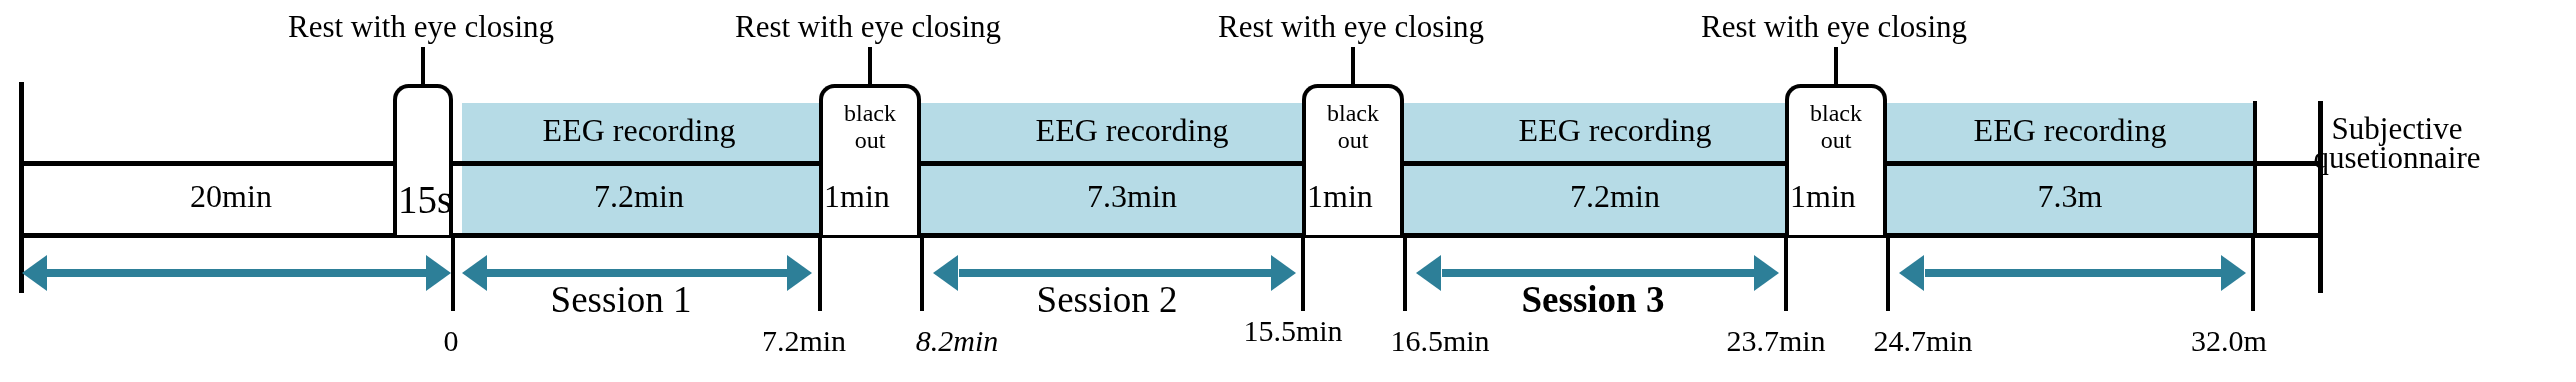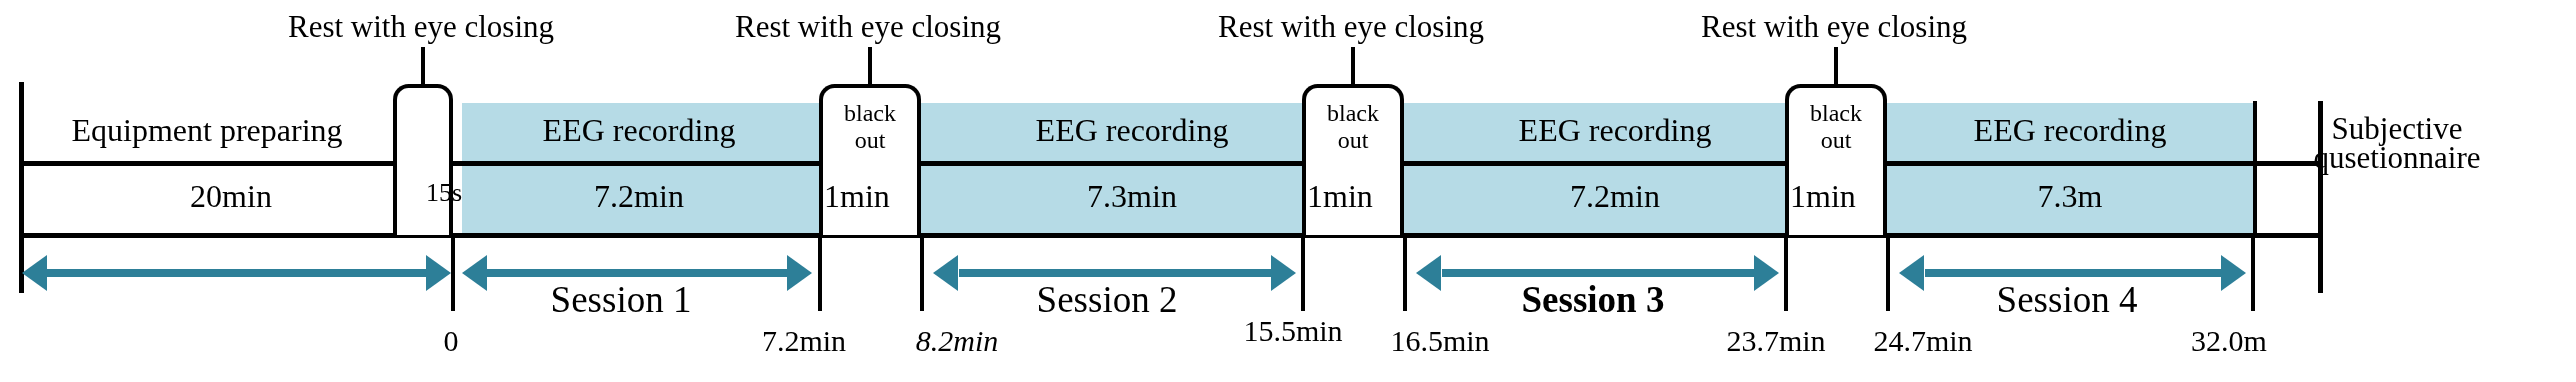--- a/index.html
+++ b/index.html
@@ -37,21 +37,21 @@
   }
 
   
   .t{position:absolute;color:#000;white-space:nowrap;line-height:1.0;}
   .ctr{transform:translateX(-50%);text-align:center;}
 
   .lbl-rest{font-size:31px;}
   .lbl-row1{font-size:32px;}
   .lbl-row2{font-size:32px;}
   .lbl-small{font-size:24px;line-height:1.05;}
-  .lbl-15s{font-size:26px;margin-left:28px;}
+  .lbl-15s{font-size:39px;}
   .lbl-session{font-size:37px;}
   .lbl-tick{font-size:30px;}
   .lbl-quest{font-size:31px;line-height:1.08;text-align:center;}
 
   
   .arrowbar{position:absolute;height:8.4px;background:#2d7f98;}
   .ahead{position:absolute;width:0;height:0;
          border-top:18px solid transparent;
          border-bottom:18px solid transparent;}
   .ahead-l{border-right:25px solid #2d7f98;}
@@ -93,21 +93,20 @@
 
   <div class="leader" style="left:1834px;top:47px;height:40px;"></div>
   <div class="callout" style="left:1785px;top:84px;width:102px;height:79px;"></div>
   <div class="callout-lower" style="left:1785px;top:161px;width:102px;height:74px;"></div>
 
   <div class="t lbl-rest ctr" style="left:421px;top:10.8px;">Rest with eye closing</div>
   <div class="t lbl-rest ctr" style="left:868px;top:10.8px;">Rest with eye closing</div>
   <div class="t lbl-rest ctr" style="left:1351px;top:10.8px;">Rest with eye closing</div>
   <div class="t lbl-rest ctr" style="left:1834px;top:10.8px;">Rest with eye closing</div>
 
-  <div class="t lbl-row1 ctr" style="left:207px;top:114px;">Equipment preparing</div>
 
   <div class="t lbl-row1 ctr" style="left:639px;top:114px;">EEG recording</div>
   <div class="t lbl-row1 ctr" style="left:1132px;top:114px;">EEG recording</div>
   <div class="t lbl-row1 ctr" style="left:1615px;top:114px;">EEG recording</div>
   <div class="t lbl-row1 ctr" style="left:2070px;top:114px;">EEG recording</div>
 
   <div class="t lbl-small ctr" style="left:870px;top:101px;">black</div>
   <div class="t lbl-small ctr" style="left:870px;top:128px;">out</div>
 
   <div class="t lbl-small ctr" style="left:1353px;top:101px;">black</div>
@@ -154,21 +153,20 @@
   <div class="arrowbar" style="left:1442px;top:269px;width:312px;"></div>
   <div class="ahead ahead-r" style="left:1754px;top:255px;"></div>
 
   <div class="ahead ahead-l" style="left:1899px;top:255px;"></div>
   <div class="arrowbar" style="left:1925px;top:269px;width:297px;"></div>
   <div class="ahead ahead-r" style="left:2221px;top:255px;"></div>
 
   <div class="t lbl-session ctr" style="left:621px;top:281px;">Session 1</div>
   <div class="t lbl-session ctr" style="left:1107px;top:281px;">Session 2</div>
   <div class="t lbl-session ctr" style="left:1593px;top:281px;font-weight:bold;">Session 3</div>
-  <div class="t lbl-session ctr" style="left:2067px;top:281px;">Session 4</div>
 
   <div class="t lbl-tick ctr" style="left:451px;top:326px;">0</div>
   <div class="t lbl-tick ctr" style="left:804px;top:326px;">7.2min</div>
   <div class="t lbl-tick ctr" style="left:957px;top:326px;font-style:italic;">8.2min</div>
   <div class="t lbl-tick ctr" style="left:1293px;top:316px;">15.5min</div>
   <div class="t lbl-tick ctr" style="left:1440px;top:326px;">16.5min</div>
   <div class="t lbl-tick ctr" style="left:1776px;top:326px;">23.7min</div>
   <div class="t lbl-tick ctr" style="left:1923px;top:326px;">24.7min</div>
   <div class="t lbl-tick ctr" style="left:2229px;top:326px;">32.0m</div>
 

